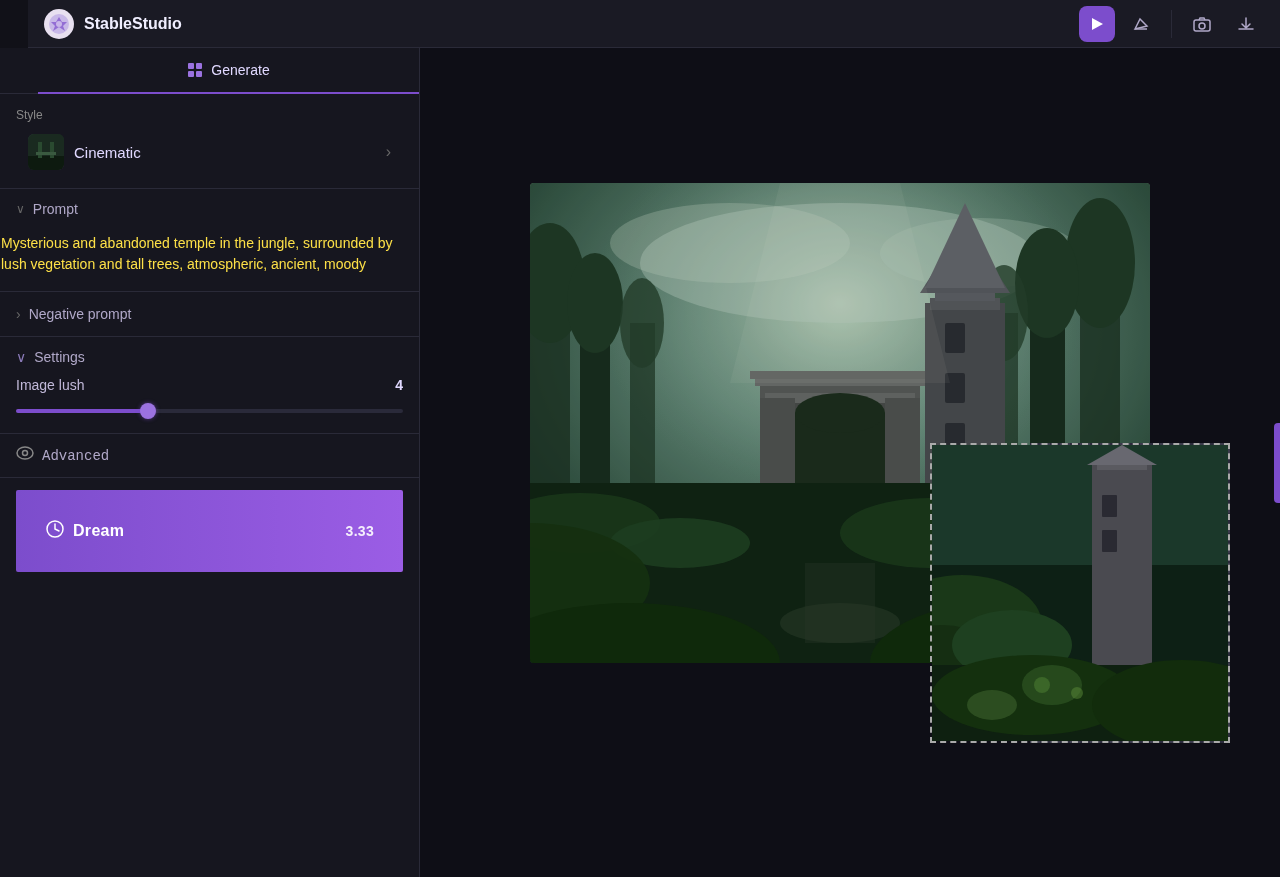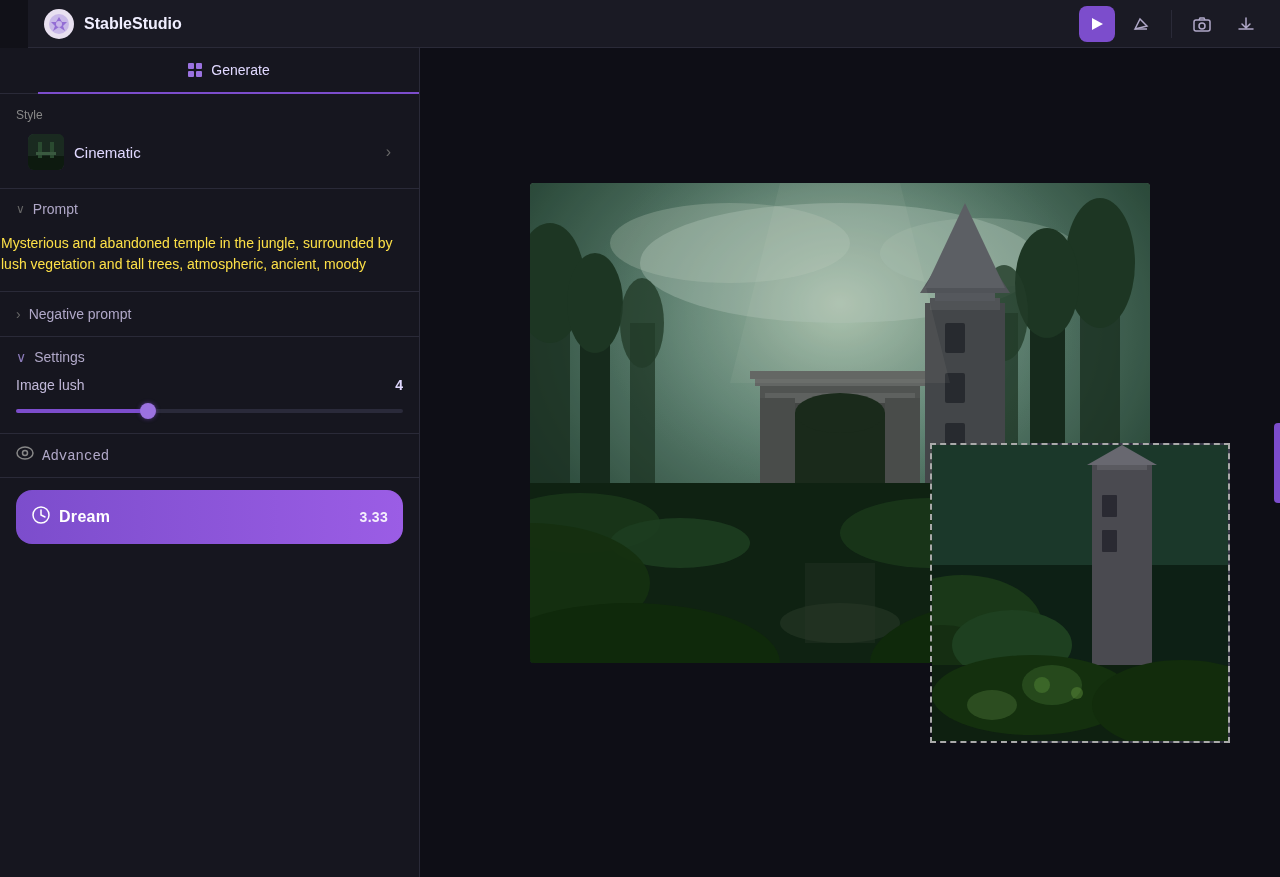--- a/index.html
+++ b/index.html
@@ -284,22 +284,22 @@
       font-family: Liberation Mono, monospace;
     }
     .eye-icon { font-size: 16px; }
 
     
     .dream-btn-container {
       padding: 12px 16px;
     }
     .dream-btn {
       width: 100%;
-      padding: 15px;
-      border-radius: 16px;
+      padding: 29px;
+      border-radius: 2px;
       border: none;
       background: linear-gradient(90deg, #7c4dcc, #9b5de5);
       color: #fff;
       font-size: 16px;
       font-weight: 600;
       cursor: pointer;
       display: flex;
       align-items: center;
       justify-content: space-between;
       letter-spacing: 0.3px;

